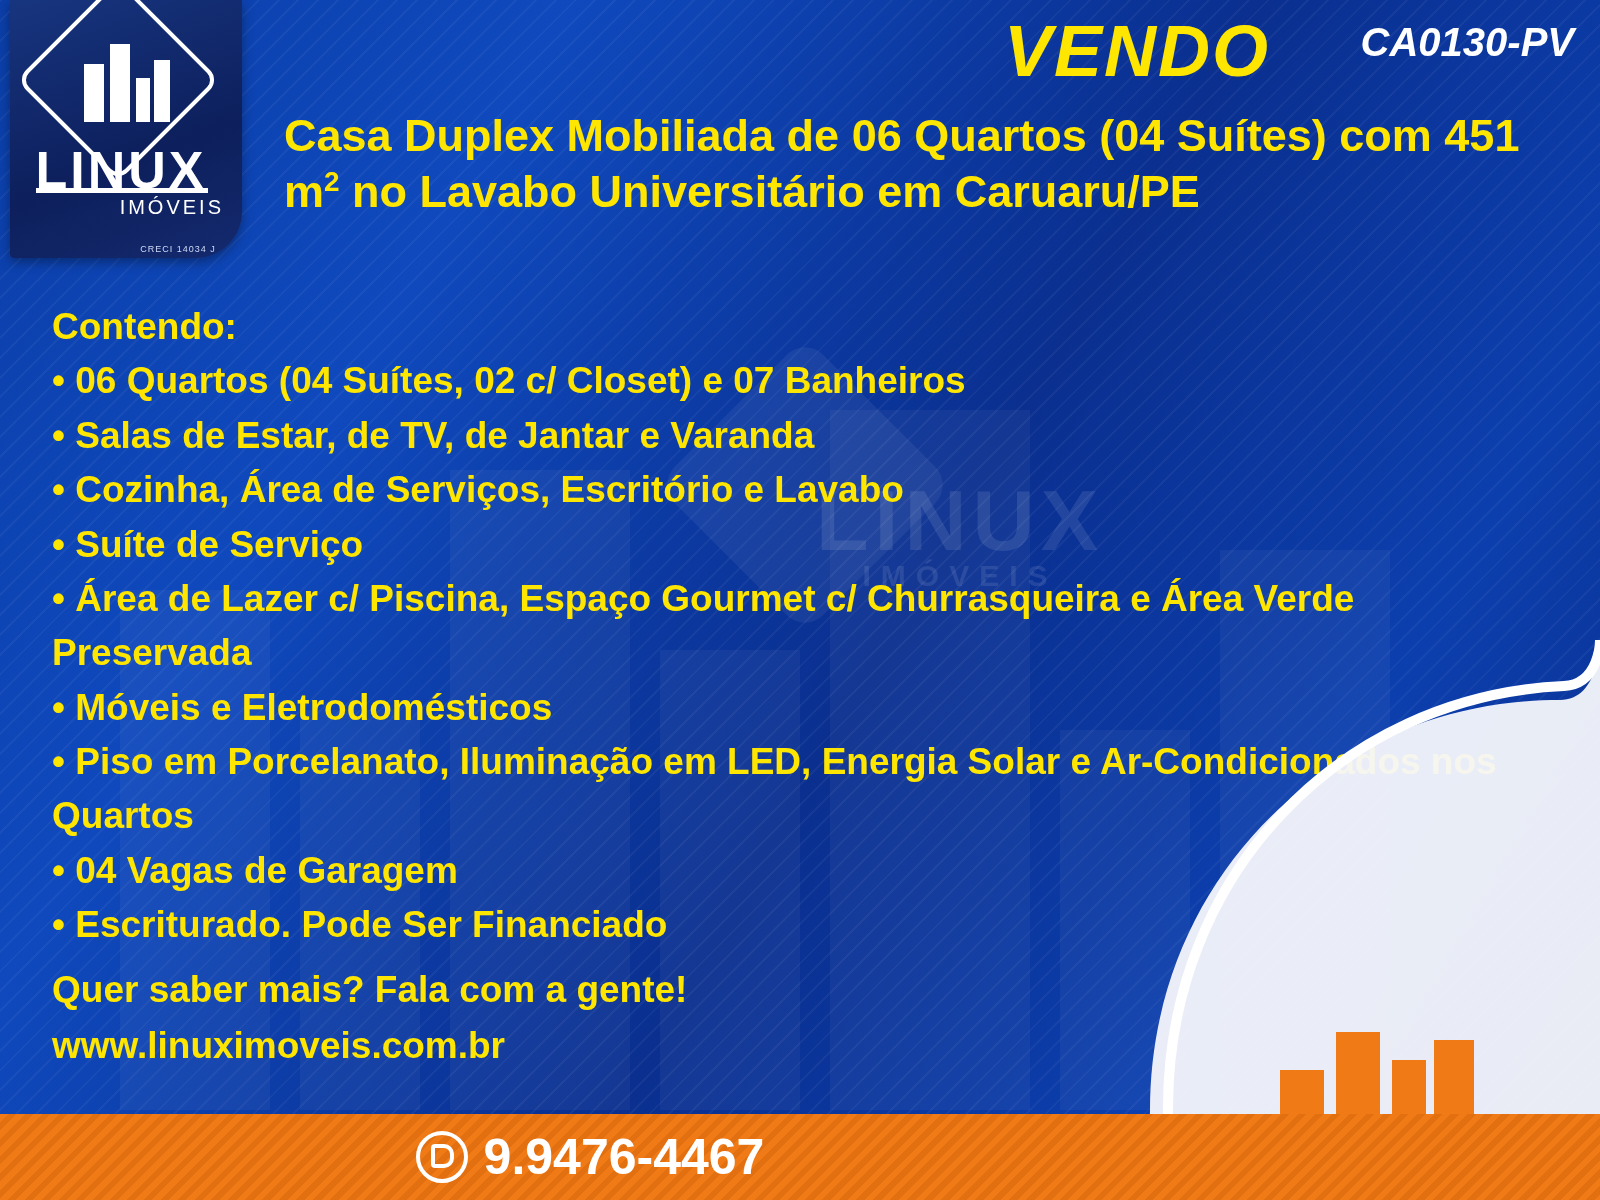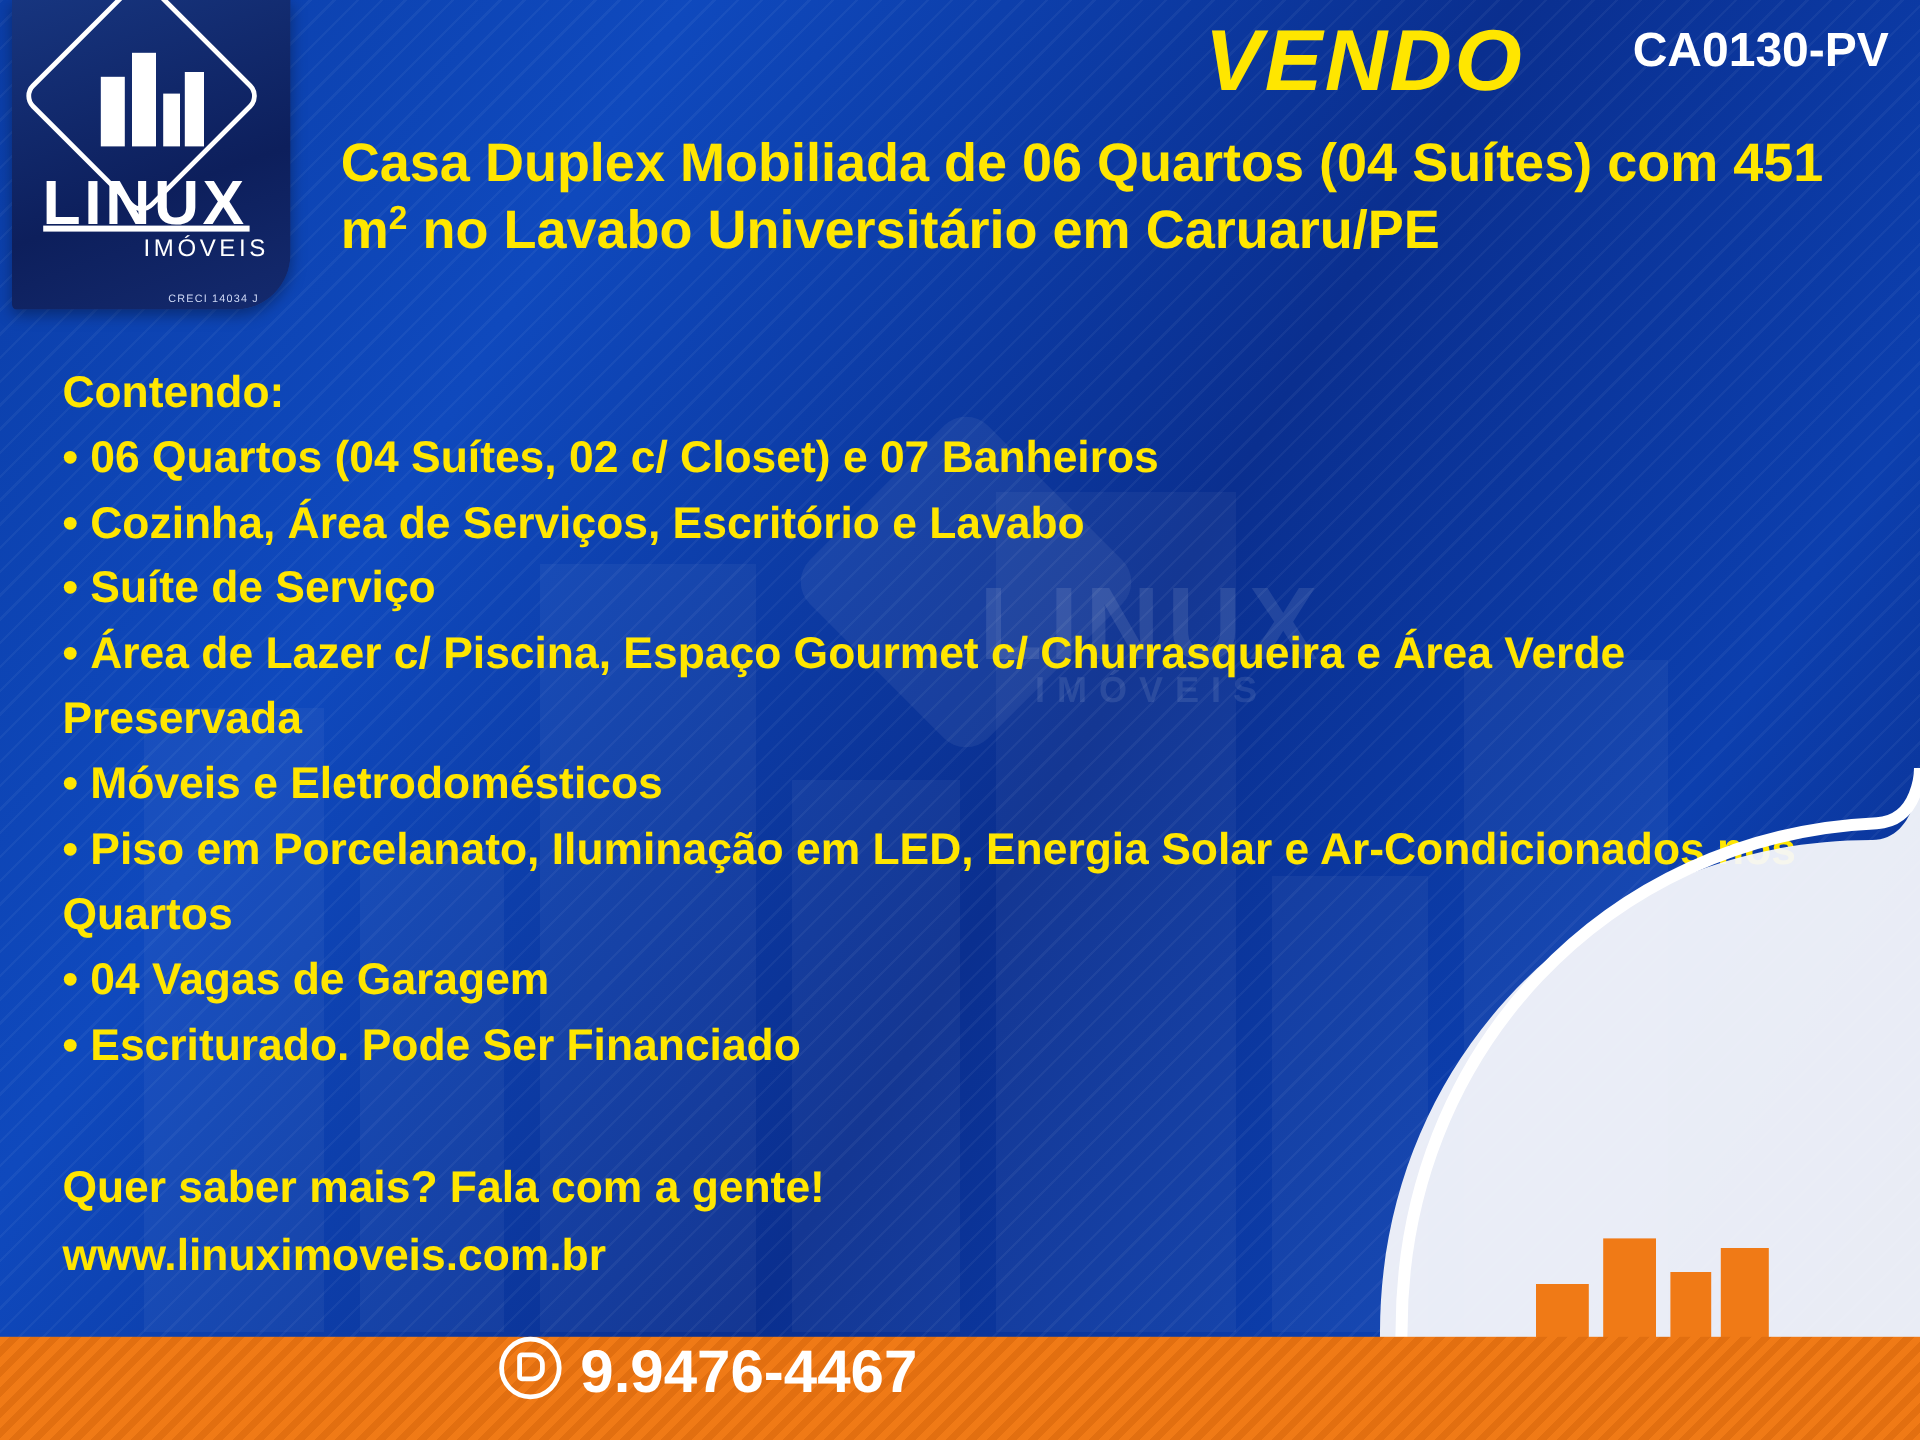--- a/index.html
+++ b/index.html
@@ -138,20 +138,21 @@
     background: #ffffff;
   }
 
   
   .ref-code {
     position: absolute;
     right: 26px;
     top: 20px;
     color: #ffffff;
     font-weight: bold;
+    font-style: italic;
     font-size: 40px;
     letter-spacing: 0px;
   }
   .vendo {
     position: absolute;
     left: 270px;
     top: 10px;
     width: 1000px;
     text-align: right;
     color: #ffe600;
@@ -214,21 +215,21 @@
         #f07a16 0px, #f07a16 6px,
         #e26f10 6px, #e26f10 12px);
   }
   .phone {
     position: absolute;
     left: 0;
     bottom: 0;
     width: 1180px;
     height: 86px;
     display: flex;
-    align-items: flex-start;
+    align-items: center;
     justify-content: center;
     gap: 16px;
     color: #ffffff;
     font-weight: bold;
     font-size: 50px;
   }
   .wa-icon {
     width: 44px;
     height: 44px;
     border: 4px solid #ffffff;
@@ -285,20 +286,21 @@
 
   <div class="ref-code">CA0130-PV</div>
   <div class="vendo">VENDO</div>
   <div class="headline">
     <span>Casa Duplex Mobiliada de 06 Quartos (04 Suítes) com 451 m</span><sup>2</sup><span> no Lavabo Universitário em Caruaru/PE</span>
   </div>
 
   <div class="body-block">
     <div class="line">Contendo:</div>
     <div class="line">• 06 Quartos (04 Suítes, 02 c/ Closet) e 07 Banheiros</div>
+    <div class="line">• Salas de Estar, de TV, de Jantar e Varanda</div>
     <div class="line">• Cozinha, Área de Serviços, Escritório e Lavabo</div>
     <div class="line">• Suíte de Serviço</div>
     <div class="line">• Área de Lazer c/ Piscina, Espaço Gourmet c/ Churrasqueira e Área Verde Preservada</div>
     <div class="line">• Móveis e Eletrodomésticos</div>
     <div class="line">• Piso em Porcelanato, Iluminação em LED, Energia Solar e Ar-Condicionados nos Quartos</div>
     <div class="line">• 04 Vagas de Garagem</div>
     <div class="line">• Escriturado. Pode Ser Financiado</div>
   </div>
 
   <div class="cta">

